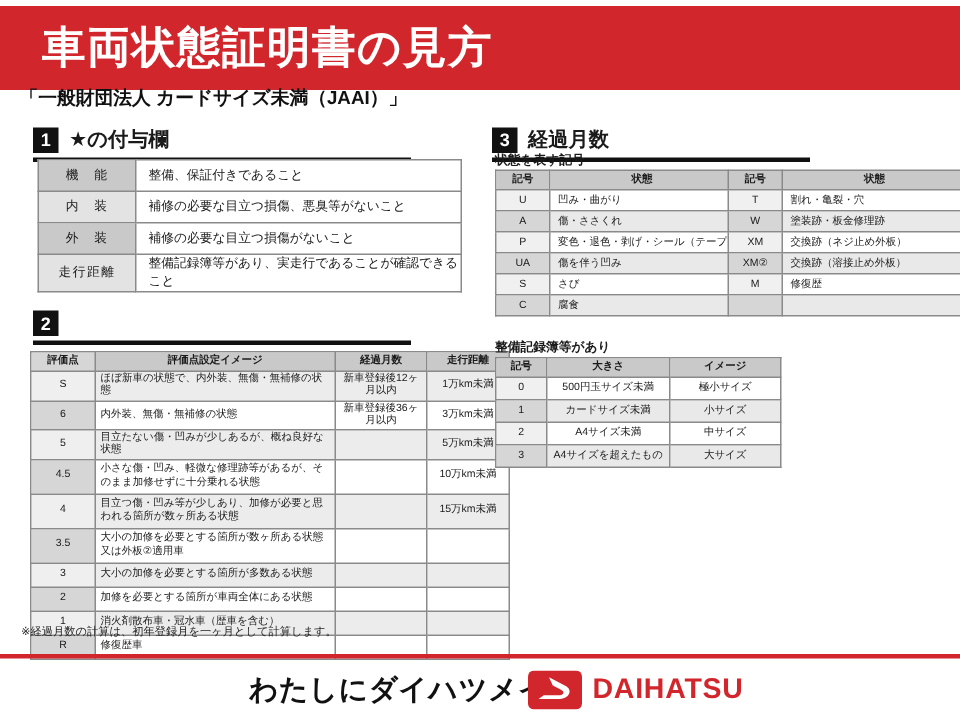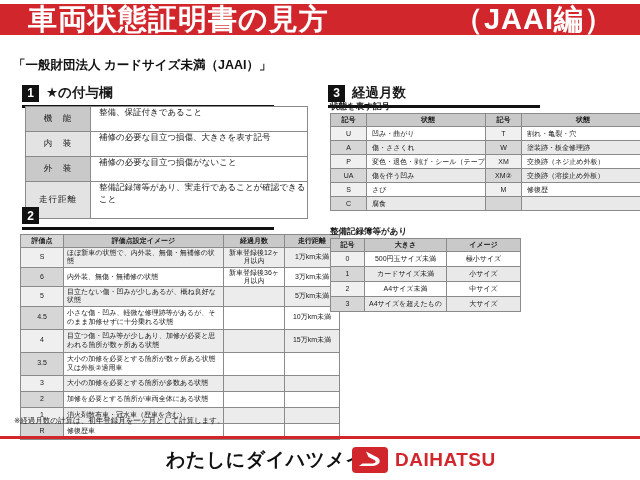--- a/index.html
+++ b/index.html
@@ -5,21 +5,21 @@
   html,body{margin:0;padding:0;}
   body{
     width:640px;height:480px;position:relative;overflow:hidden;background:#ffffff;
     font-family:"Liberation Sans","DejaVu Sans",sans-serif;color:#1a1a1a;
     -webkit-font-smoothing:antialiased;
   }
   .abs{position:absolute;}
 
   
   #banner{
-    top:4px;left:0;width:640px;height:31px;background:#d2262d;
+    top:4px;left:0;width:640px;height:56px;background:#d2262d;
     display:flex;align-items:center;justify-content:space-between;
     padding:0 26px 0 28px;box-sizing:border-box;
   }
   #banner .ttl{color:#ffffff;font-weight:bold;font-size:29px;letter-spacing:1px;white-space:nowrap;}
   #org-line{top:57px;left:13px;font-size:12.5px;font-weight:bold;color:#111;}
 
   
   .sec-head{display:flex;align-items:center;border-bottom:3px solid #111;padding-bottom:3px;}
   .sec-badge{
     width:17px;height:17px;background:#111;color:#fff;font-weight:bold;font-size:12px;
@@ -30,21 +30,21 @@
   
   table{border-collapse:collapse;table-layout:fixed;background:#fff;}
   td,th{border:1px solid #8a8a8a;overflow:hidden;}
 
   
   #table1{width:283px;font-size:8.5px;}
   #table1 tr{height:21px;}
   #table1 td.lbl{width:62px;text-align:center;font-weight:normal;letter-spacing:1px;}
   #table1 tr:nth-child(odd) td.lbl{background:#c9c9c9;}
   #table1 tr:nth-child(even) td.lbl{background:#e3e3e3;}
-  #table1 td.dsc{padding:0 0 12px 8px;}
+  #table1 td.dsc{padding:0 0 0 8px;}
 
   
   #table2{width:291px;font-size:7px;line-height:1.18;}
   #table2 td{padding:1px 3px;}
   #table2 tr.hdr{height:13px;background:#c9c9c9;}
   #table2 tr.hdr td{text-align:center;font-weight:bold;}
   #table2 td.score{width:36px;text-align:center;}
   #table2 td.desc{width:153px;}
   #table2 td.months{width:54px;text-align:center;}
   #table2 td.dist{width:48px;text-align:center;}
@@ -91,39 +91,38 @@
   #slogan .dot{color:#d2262d;}
   #brand{top:447px;left:352px;display:flex;align-items:center;}
   #brand .mark{width:36px;height:26px;}
   #brand .word{color:#d2262d;font-weight:bold;font-size:19px;letter-spacing:0.5px;margin-left:7px;}
 </style>
 </head>
 <body>
 
 <div id="banner" class="abs">
   <span class="ttl">車両状態証明書の見方</span>
-  <span class="ttl">（JAAI編）</span>
 </div>
 
 <div id="org-line" class="abs">「一般財団法人 カードサイズ未満（JAAI）」</div>
 
 <div class="abs sec-head" style="left:22px;top:84px;width:252px;">
   <span class="sec-badge">1</span>
   <span class="sec-title">★の付与欄</span>
 </div>
 
 <table id="table1" class="abs" style="left:25px;top:106px;">
   <tbody>
       <tr>
     <td class="lbl">機　能</td>
     <td class="dsc">整備、保証付きであること</td>
   </tr>
   <tr>
     <td class="lbl">内　装</td>
-    <td class="dsc">補修の必要な目立つ損傷、大きさを表す記号</td>
+    <td class="dsc">補修の必要な目立つ損傷、悪臭等がないこと</td>
   </tr>
   <tr>
     <td class="lbl">外　装</td>
     <td class="dsc">補修の必要な目立つ損傷がないこと</td>
   </tr>
   <tr>
     <td class="lbl">走行距離</td>
     <td class="dsc">整備記録簿等があり、実走行であることが確認できること</td>
   </tr>
 </tbody>

